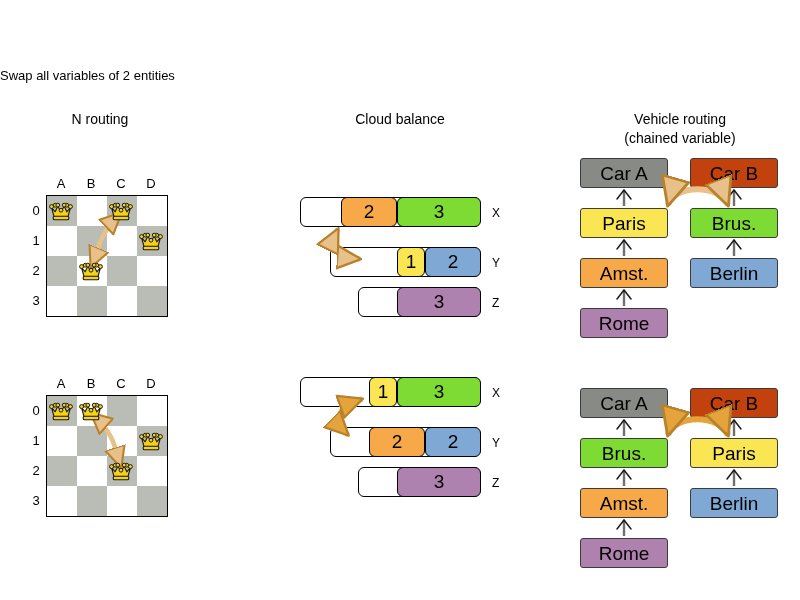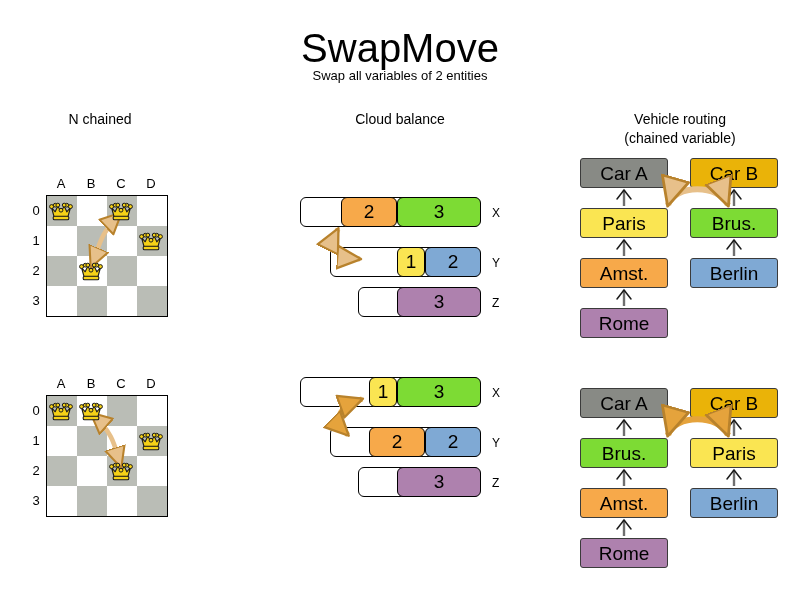--- a/index.html
+++ b/index.html
@@ -12,21 +12,21 @@
     position:relative;
   }
   .stage{position:absolute;left:0;top:0;width:800px;height:600px;}
 
   
   .title{
     position:absolute;left:0;top:26px;width:800px;text-align:center;
     font-size:40px;line-height:44px;font-weight:400;letter-spacing:0px;
   }
   .subtitle{
-    position:absolute;left:0;top:68px;width:800px;text-align:center;
+    position:absolute;left:0;top:68px;width:800px;
     font-size:13px;line-height:16px;
   }
 
   
   .col-head{
     position:absolute;text-align:center;font-size:14px;line-height:19px;
   }
   #head-nqueens{left:0px;top:110px;width:200px;}
   #head-cloud{left:300px;top:110px;width:200px;}
   #head-vrp{left:580px;top:110px;width:200px;}
@@ -74,37 +74,36 @@
   .cloud-arrows{position:absolute;left:0;top:0;pointer-events:none;}
 
   
   .vrpgroup{position:absolute;}
   .node{
     position:absolute;border:1.5px solid #3b3b3b;border-radius:3px;
     box-sizing:border-box;display:flex;align-items:center;justify-content:center;
     font-size:19px;line-height:19px;color:#000;
   }
   .node.cardark{background:#888a85;}
-  .node.carlight{background:#eab308;}
+  .node.carlight{background:#c2410c;}
   .node.yellow{background:#fae552;}
   .node.green{background:#7ddb34;}
   .node.orange{background:#f7a94a;align-items:center;}
   .node.blue{background:#7fa9d4;}
   .node.purple{background:#ae81ae;}
   .vrp-lines{position:absolute;left:0;top:0;pointer-events:none;}
 </style>
 </head>
 <body>
 
 <div class="stage">
 
-  <div class="title">SwapMove</div>
   <div class="subtitle">Swap all variables of 2 entities</div>
 
-  <div class="col-head" id="head-nqueens">N chained</div>
+  <div class="col-head" id="head-nqueens">N routing</div>
   <div class="col-head" id="head-cloud">Cloud balance</div>
   <div class="col-head" id="head-vrp">
     <div>Vehicle routing</div>
     <div>(chained variable)</div>
   </div>
 
   <div class="board-wrap" id="board-before" style="left:46px;top:195px;">
       <div class="file-label" style="left: 0px; top: -19px; width: 30px;">A</div>
       <div class="file-label" style="left: 30px; top: -19px; width: 30px;">B</div>
       <div class="file-label" style="left: 60px; top: -19px; width: 30px;">C</div>

